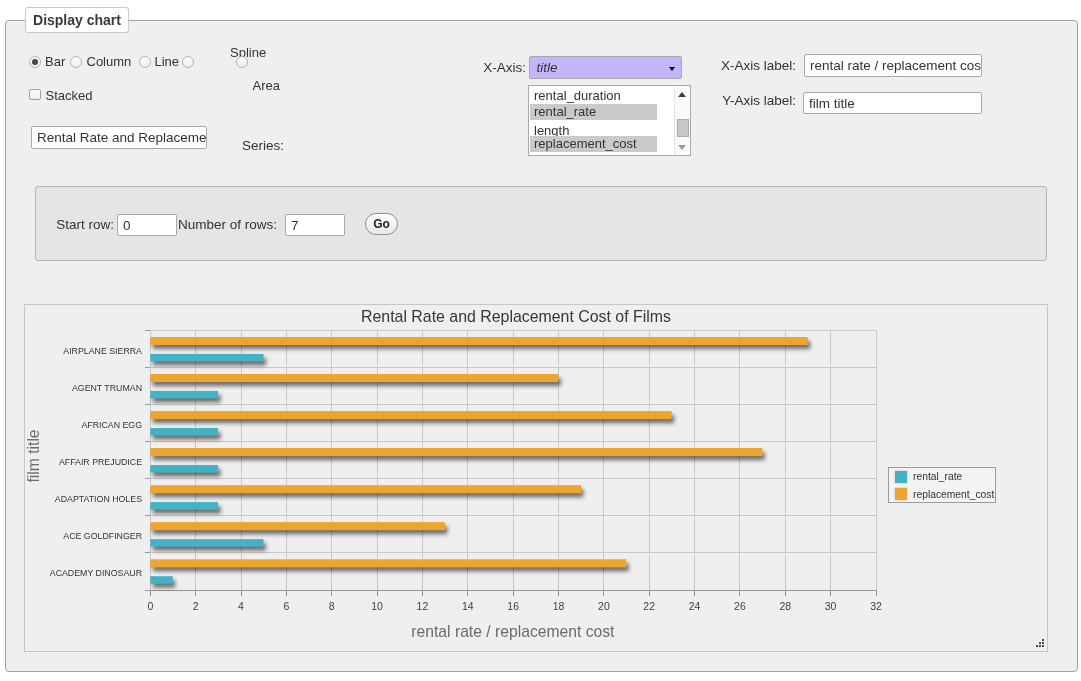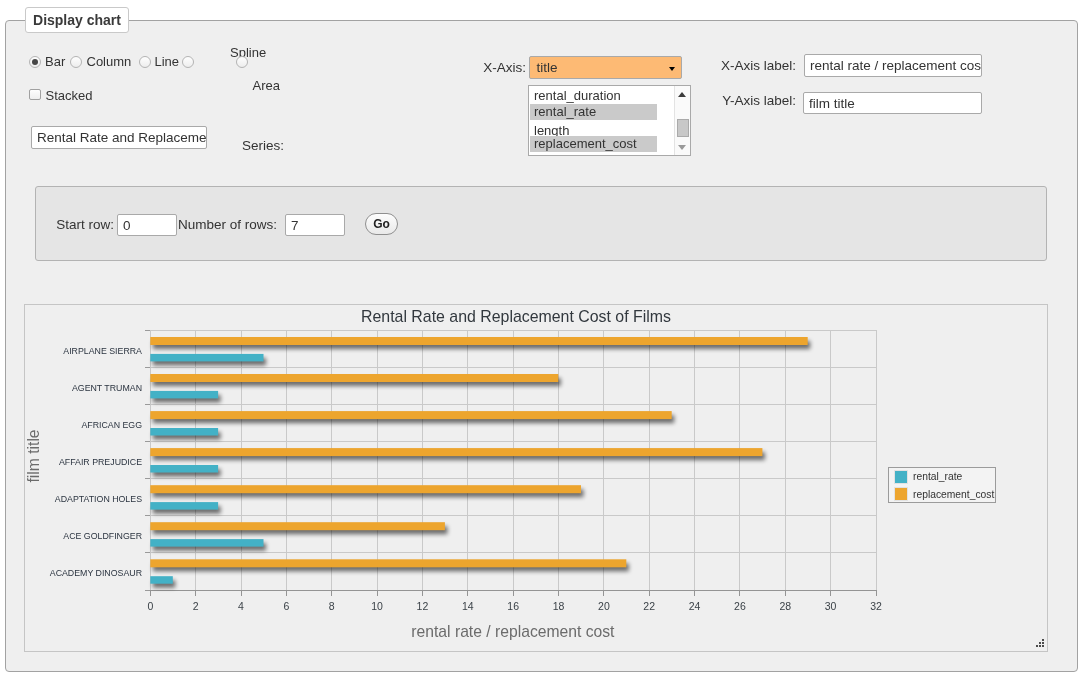--- a/index.html
+++ b/index.html
@@ -7,21 +7,21 @@
 #wrap{position:relative;width:1081px;height:681px;font-family:"Liberation Sans",sans-serif;color:#333;overflow:hidden;}
 .abs{position:absolute;}
 #fieldset{left:5px;top:20px;width:1073px;height:652px;background:#efefef;border:1px solid #a2a2a2;border-radius:4px;}
 #legendbox{left:25px;top:7px;width:104px;height:26px;background:#fff;border:1px solid #c9c9c9;border-radius:3px;font-weight:bold;font-size:14px;line-height:24px;text-align:center;color:#3a3a3a;}
 .radio{width:12px;height:12px;border:1px solid #b4b4b4;border-radius:50%;background:linear-gradient(#fefefe,#ededed);}
 .radio.sel:after{content:"";position:absolute;left:2px;top:2px;width:6px;height:6px;border-radius:50%;background:#474747;}
 .cb{width:11.5px;height:11.5px;border:1px solid #a0a0a0;border-radius:2px;background:linear-gradient(#fdfdfd,#eee);}
 .flabel{font-size:13.5px;line-height:14px;white-space:nowrap;}
 .rlabel{font-size:13px;line-height:14px;white-space:nowrap;}
 .tinput{background:#fff;border:1px solid #a9a9a9;border-radius:2px;font-size:13.5px;color:#333;line-height:21px;padding:0 0 0 5px;white-space:nowrap;overflow:hidden;}
-#selectbox{left:529px;top:56px;width:153px;height:23px;background:#fdba74;border:1px solid #a9a9a9;border-radius:2px;font-size:13.5px;line-height:21px;padding-left:6.5px;}
+#selectbox{left:529px;top:56px;width:153px;height:23px;background:#c4b5fd;border:1px solid #a9a9a9;border-radius:2px;font-size:13.5px;line-height:21px;padding-left:6.5px;font-style:italic;}
 #selarrow{width:0;height:0;border-left:3.5px solid transparent;border-right:3.5px solid transparent;border-top:4.5px solid #000;}
 #listbox{left:528px;top:85px;width:163px;height:71px;background:#fff;border:1px solid #a9a9a9;}
 .opt{position:absolute;left:1px;width:127px;height:16px;font-size:13px;line-height:16px;padding-left:4px;white-space:nowrap;overflow:hidden;}
 .opt.sel{background:#cacaca;}
 #sbar{position:absolute;right:0;top:0;width:16px;height:69px;background:#fafafa;border-left:1px solid #e3e3e3;}
 .triu{width:0;height:0;border-left:4px solid transparent;border-right:4px solid transparent;border-bottom:5px solid #3c3c3c;}
 .trid{width:0;height:0;border-left:4px solid transparent;border-right:4px solid transparent;border-top:5px solid #9a9a9a;}
 #thumb{position:absolute;left:2px;top:33px;width:12px;height:18px;background:#c8c8c8;border:1px solid #aaa;}
 #panel{left:35px;top:186px;width:1012px;height:75px;background:#e5e5e5;border:1px solid #b3b3b3;border-radius:3px;}
 #gobtn{left:365px;top:213px;width:33px;height:22px;border:1px solid #8f8f8f;border-radius:11px;background:linear-gradient(#fdfdfd,#e9e9e9);font-size:12px;font-weight:bold;text-align:center;line-height:20px;color:#222;}

